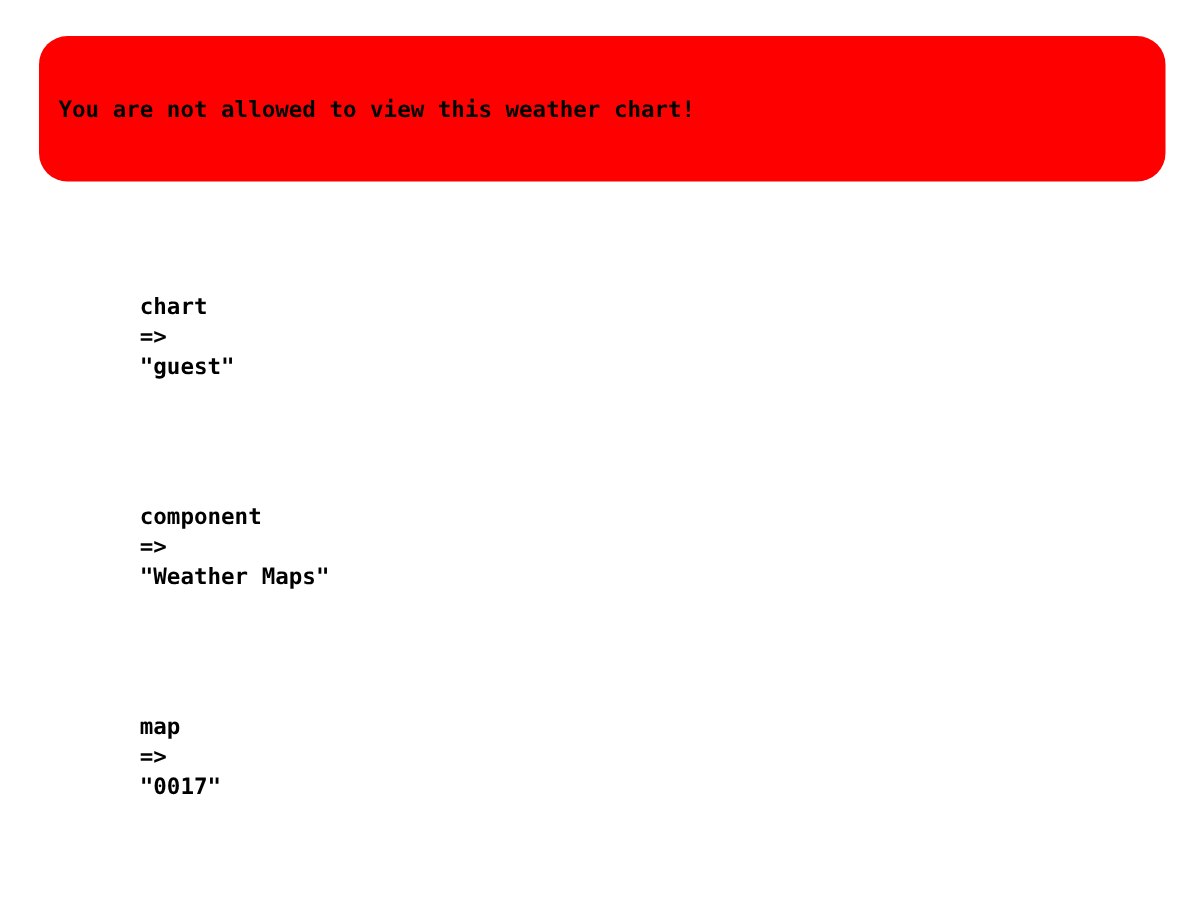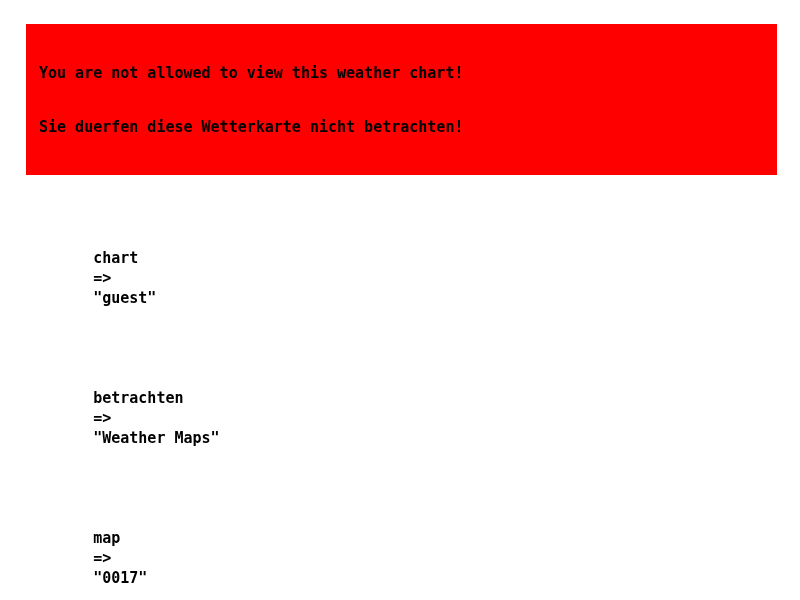--- a/index.html
+++ b/index.html
@@ -14,50 +14,50 @@
     font-size: 15px;
     color: #000000;
     -webkit-font-smoothing: none;
   }
   .banner {
     margin-left: 26px;
     width: 751px;
     padding: 4px 13px 3px 13px;
     line-height: 18px;
     white-space: pre;
+    border-radius: 19px;
   }
   .banner-error { margin-top: 24px; background: #ff0000; }
   .banner .line { display: block; }
   .details {
     margin: 13px 0 0 39px;
     line-height: 20px;
     white-space: pre;
   }
   .kv-row { display: block; }
   .kv-key { display: inline-block; width: 10ch; }
   .kv-arrow { display: inline-block; margin-right: 1ch; }
 </style>
 </head>
 <body>
 
 <div>
 
   <div class="banner banner-error">
     <span class="line">You are not allowed to view this weather chart!</span>
-    <span class="line">Sie duerfen diese Wetterkarte nicht betrachten!</span>
   </div>
 
   <div class="details">
     <span class="kv-row">
       <span class="kv-key">chart</span>
       <span class="kv-arrow">=&gt;</span>
       <span class="kv-value">"guest"</span>
     </span>
     <span class="kv-row">
-      <span class="kv-key">betrachten</span>
+      <span class="kv-key">component</span>
       <span class="kv-arrow">=&gt;</span>
       <span class="kv-value">"Weather Maps"</span>
     </span>
     <span class="kv-row">
       <span class="kv-key">map</span>
       <span class="kv-arrow">=&gt;</span>
       <span class="kv-value">"0017"</span>
     </span>
     
     

